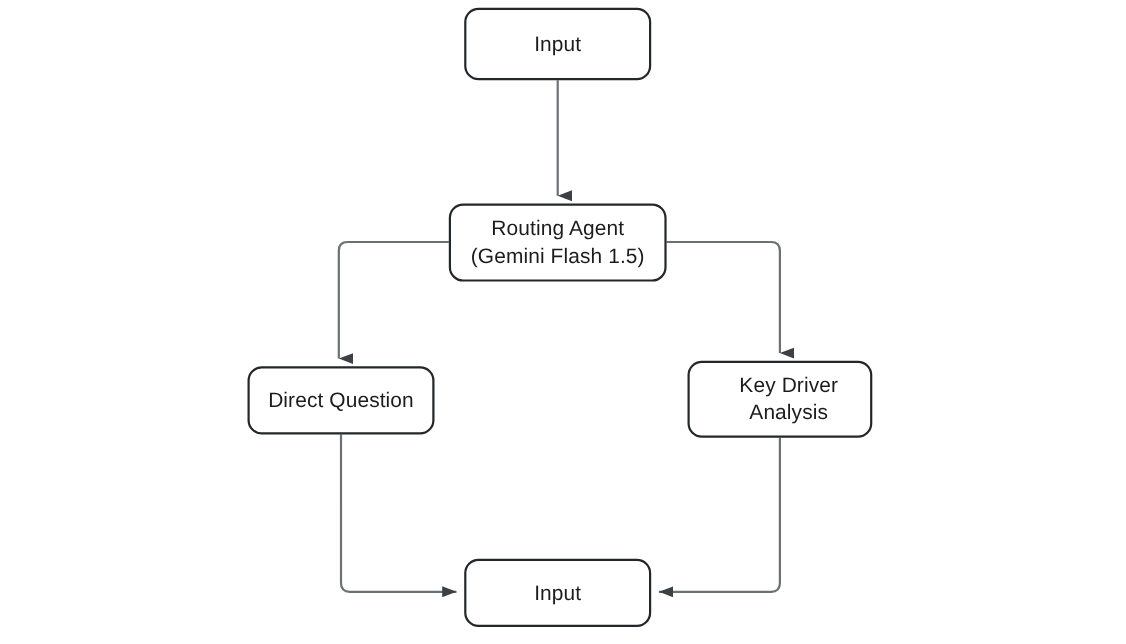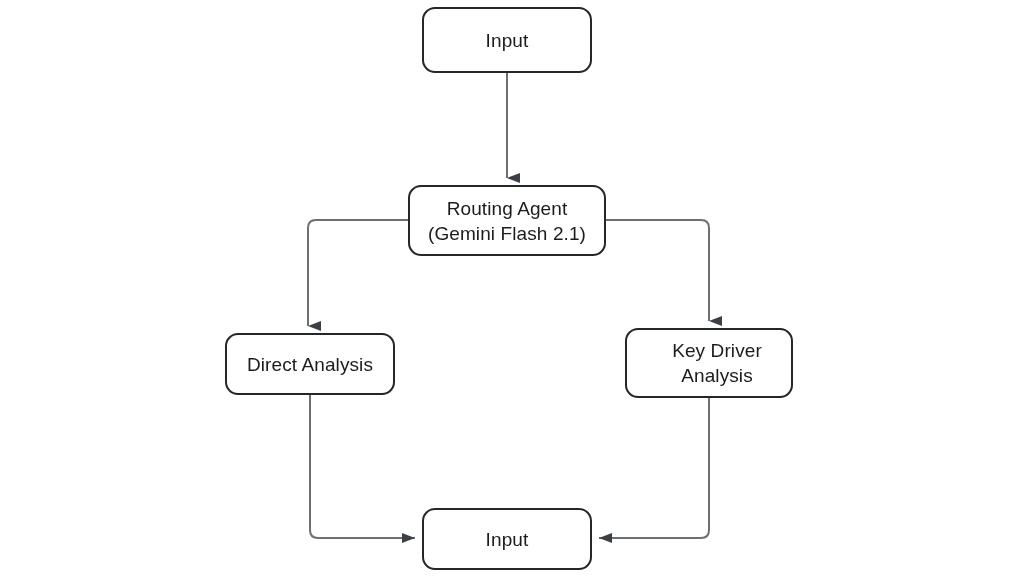--- a/index.html
+++ b/index.html
@@ -80,25 +80,25 @@
 
     <path d="M709,398 L709,530 Q709,538 701,538 L599,538" fill="none" stroke="#6b7075" stroke-width="2" marker-end="url(#arrow-left)"></path>
   </svg>
 
   <div class="node-box node-input">
     <span class="node-label">Input</span>
   </div>
 
   <div class="node-box node-router">
     <span class="node-label">Routing Agent
-(Gemini Flash 2.1)</span>
+(Gemini Flash 1.5)</span>
   </div>
 
   <div class="node-box node-direct">
-    <span class="node-label">Direct Analysis</span>
+    <span class="node-label">Direct Question</span>
   </div>
 
   <div class="node-box node-keydriver">
     <span class="node-label">Key Driver
 Analysis</span>
   </div>
 
   <div class="node-box node-output">
     <span class="node-label">Input</span>
   </div>

